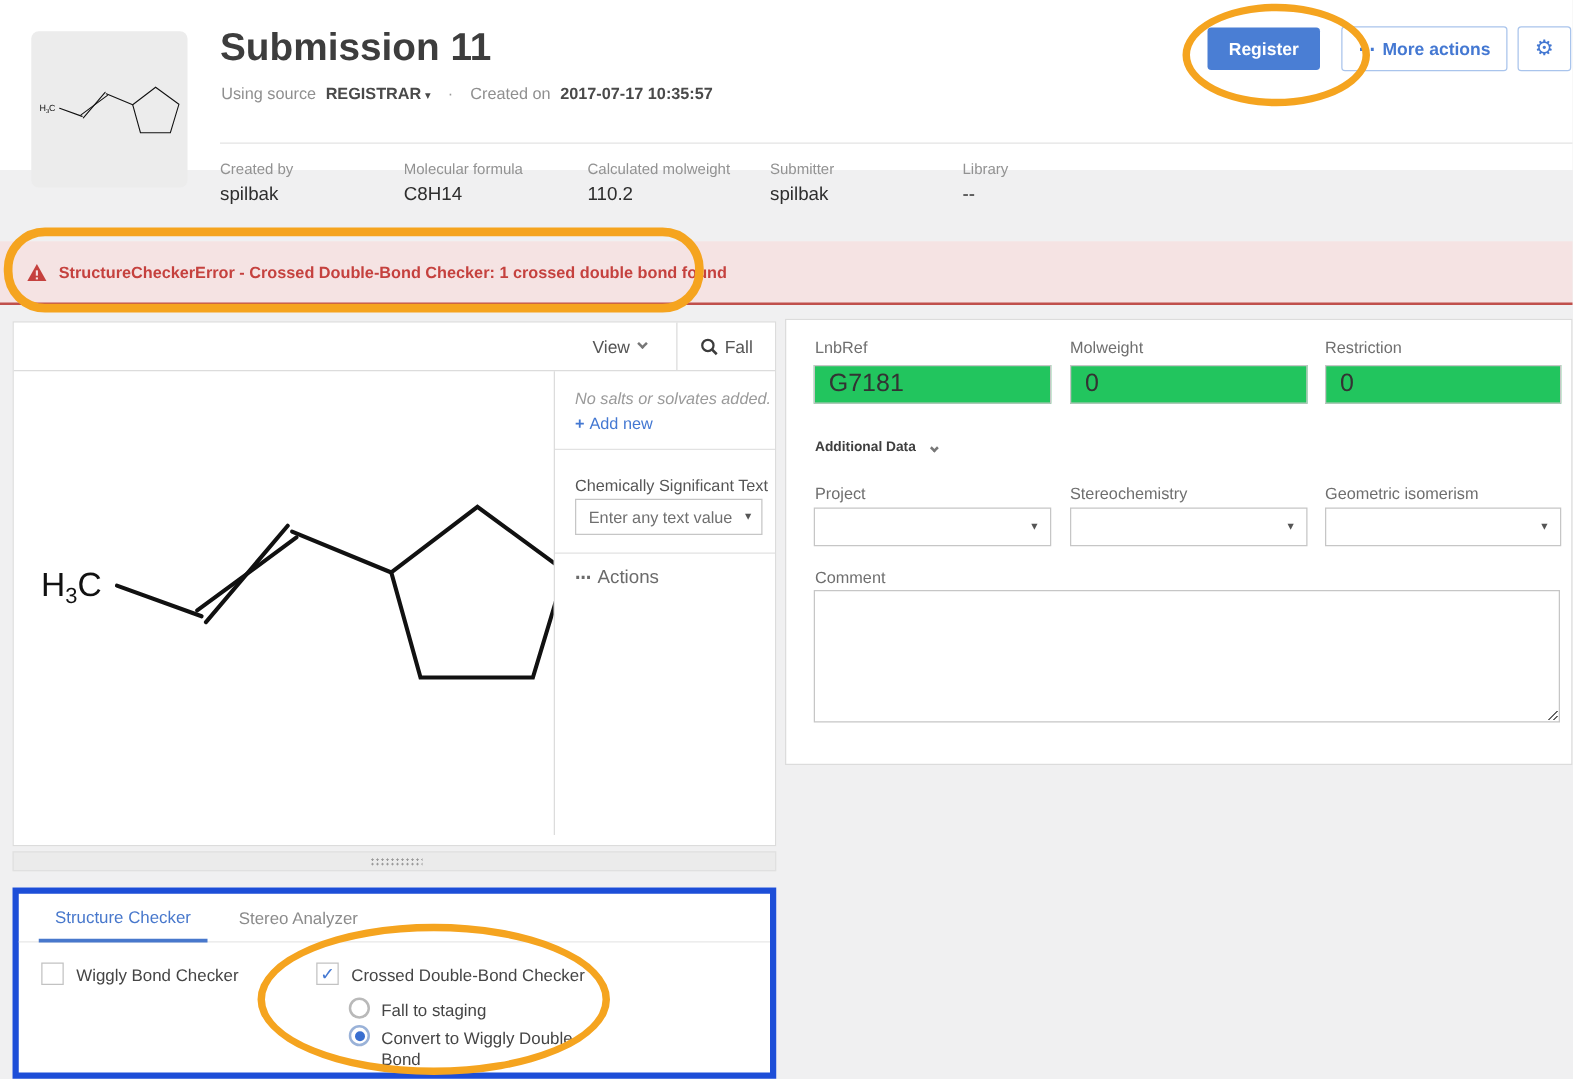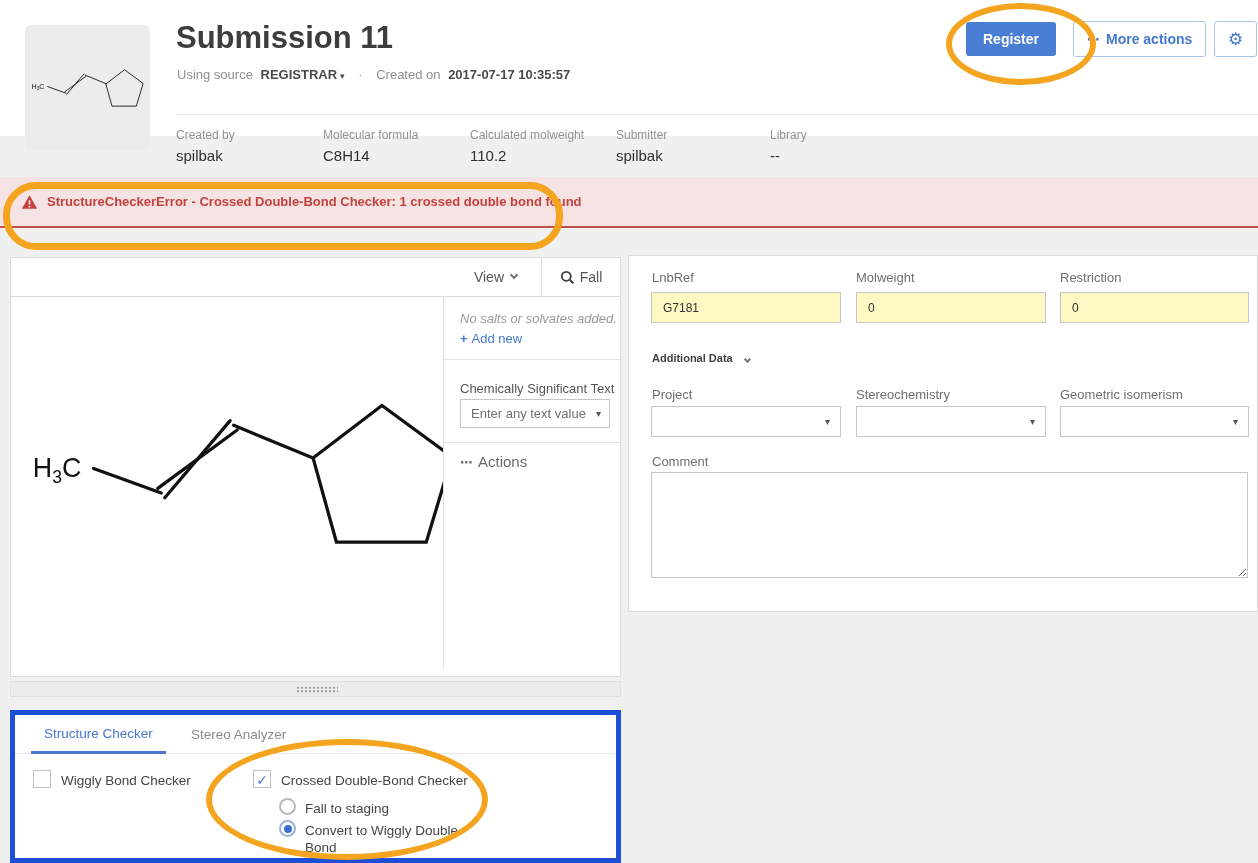--- a/index.html
+++ b/index.html
@@ -27,21 +27,21 @@
     border-radius:3px; cursor:pointer; font-family:inherit; }
   #btn-more { position:absolute; left:1073px; top:21px; height:36px; padding:0 13px;
     background:#fff; color:#4478d2; font-weight:bold; font-size:14px;
     border:1px solid #a9c4ec; border-radius:3px; cursor:pointer; font-family:inherit; }
   #btn-more .dots { font-size:13px; letter-spacing:0; margin-right:6px; font-weight:bold; }
   #btn-gear { position:absolute; left:1214px; top:21px; width:43px; height:36px;
     background:#fff; color:#4478d2; border:1px solid #a9c4ec; border-radius:3px;
     font-size:17px; cursor:pointer; font-family:inherit; }
 
   
-  #banner { position:absolute; left:0; top:177px; width:1258px; height:51px;
+  #banner { position:absolute; left:0; top:193px; width:1258px; height:51px;
     background:#f5e3e3; border-bottom:2px solid #c0504c; display:flex; align-items:center; }
   #banner .txt { margin-left:9px; font-size:13px; font-weight:bold; color:#c5413e; }
   #banner svg { margin-left:21px; }
 
   
   .annot { position:absolute; border:6px solid #f5a41f; border-radius:50%;
     pointer-events:none; z-index:30; }
   #annot-register { left:946px; top:3px; width:150px; height:82px; }
   #annot-banner { left:3px; top:182px; width:560px; height:68px; border-width:7px; border-radius:33px; }
   #annot-checker { left:206px; top:739px; width:282px; height:121px; }
@@ -99,22 +99,22 @@
   .radio.off { border:2px solid #b9b9b9; }
   .radio.on { border:2px solid #9ab2d8; }
   .radio.on .dot { position:absolute; left:2.5px; top:2.5px; width:8px; height:8px;
     border-radius:50%; background:#3a6fd0; }
   #crossed-caret { font-size:10px; color:#8a8a8a; margin-left:7px; }
 
   
   #fcard { position:absolute; left:628px; top:255px; width:630px; height:357px;
     background:#fff; border:1px solid #dcdcdc; }
   .f-label { position:absolute; font-size:13px; color:#6f6f6f; }
-  .f-input { position:absolute; height:31px; border:1px solid #c6c6c6; font-size:12px;
-    color:#333; padding:0 11px; font-family:inherit; background:#fef9c3; }
+  .f-input { position:absolute; height:31px; border:1px solid #c6c6c6; font-size:20px;
+    color:#333; padding:0 11px; font-family:inherit; background:#22c55e; }
   .f-select { position:absolute; height:31px; border:1px solid #c6c6c6; background:#fff;
     display:flex; align-items:center; cursor:pointer; padding:0 10px; }
   .f-select .ph { flex:1; }
   .f-select .caret { font-size:10px; color:#555; }
   #addl-data { position:absolute; left:23px; top:96px; font-size:11px; font-weight:bold;
     color:#3f3f3f; cursor:pointer; }
   #addl-data .chev { color:#777; width:5px; height:5px; margin-left:9px; }
   #comment-box { position:absolute; left:22px; top:216px; width:597px; height:106px;
     border:1px solid #c6c6c6; resize:both; font-family:inherit; font-size:13px; padding:6px 10px; }
 

